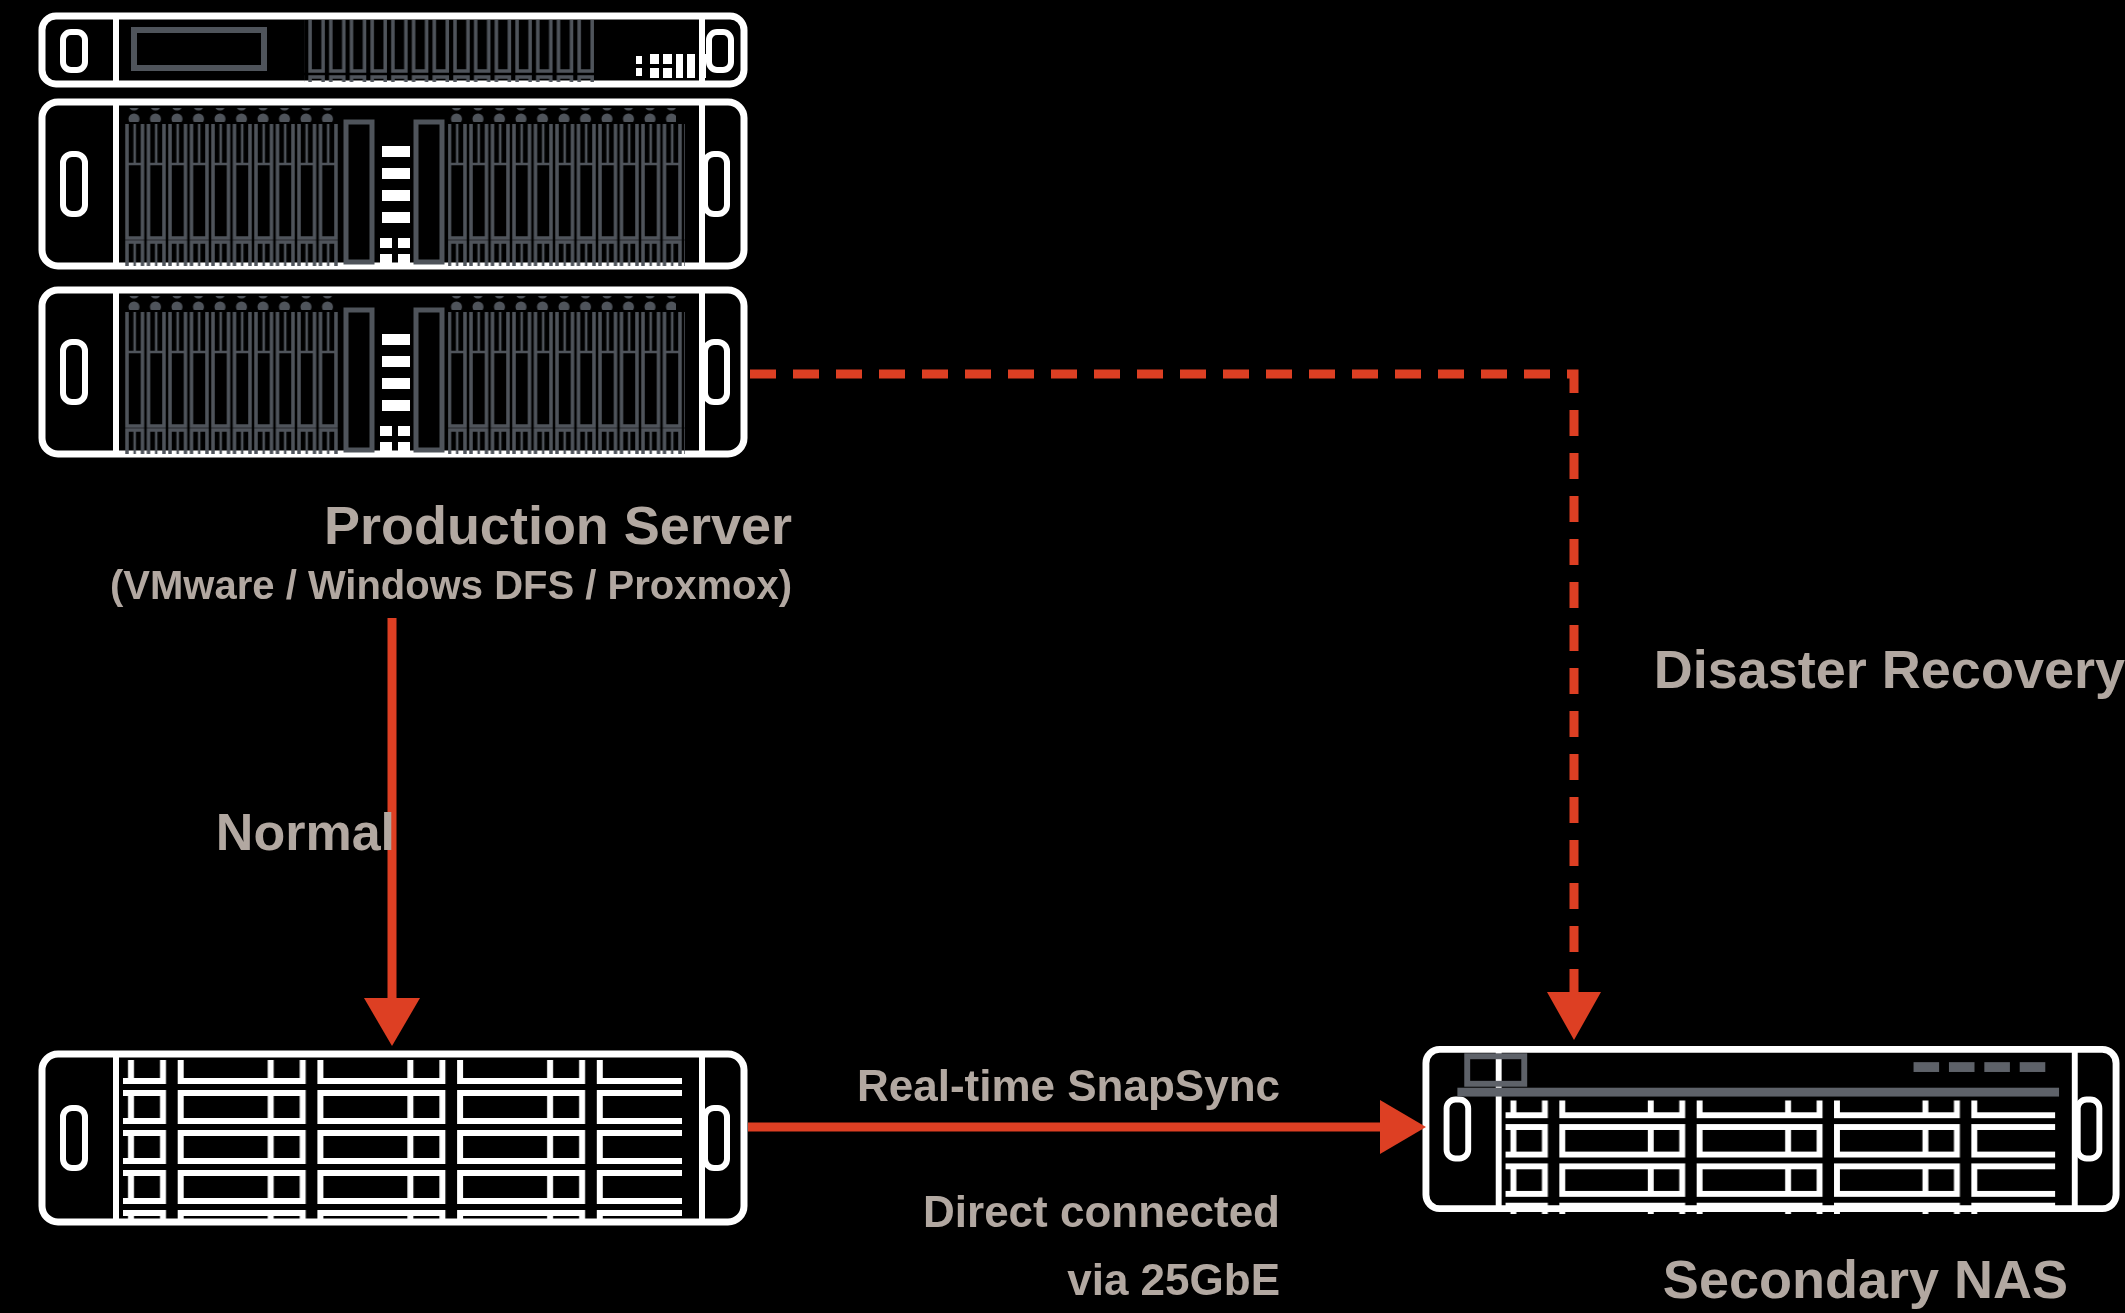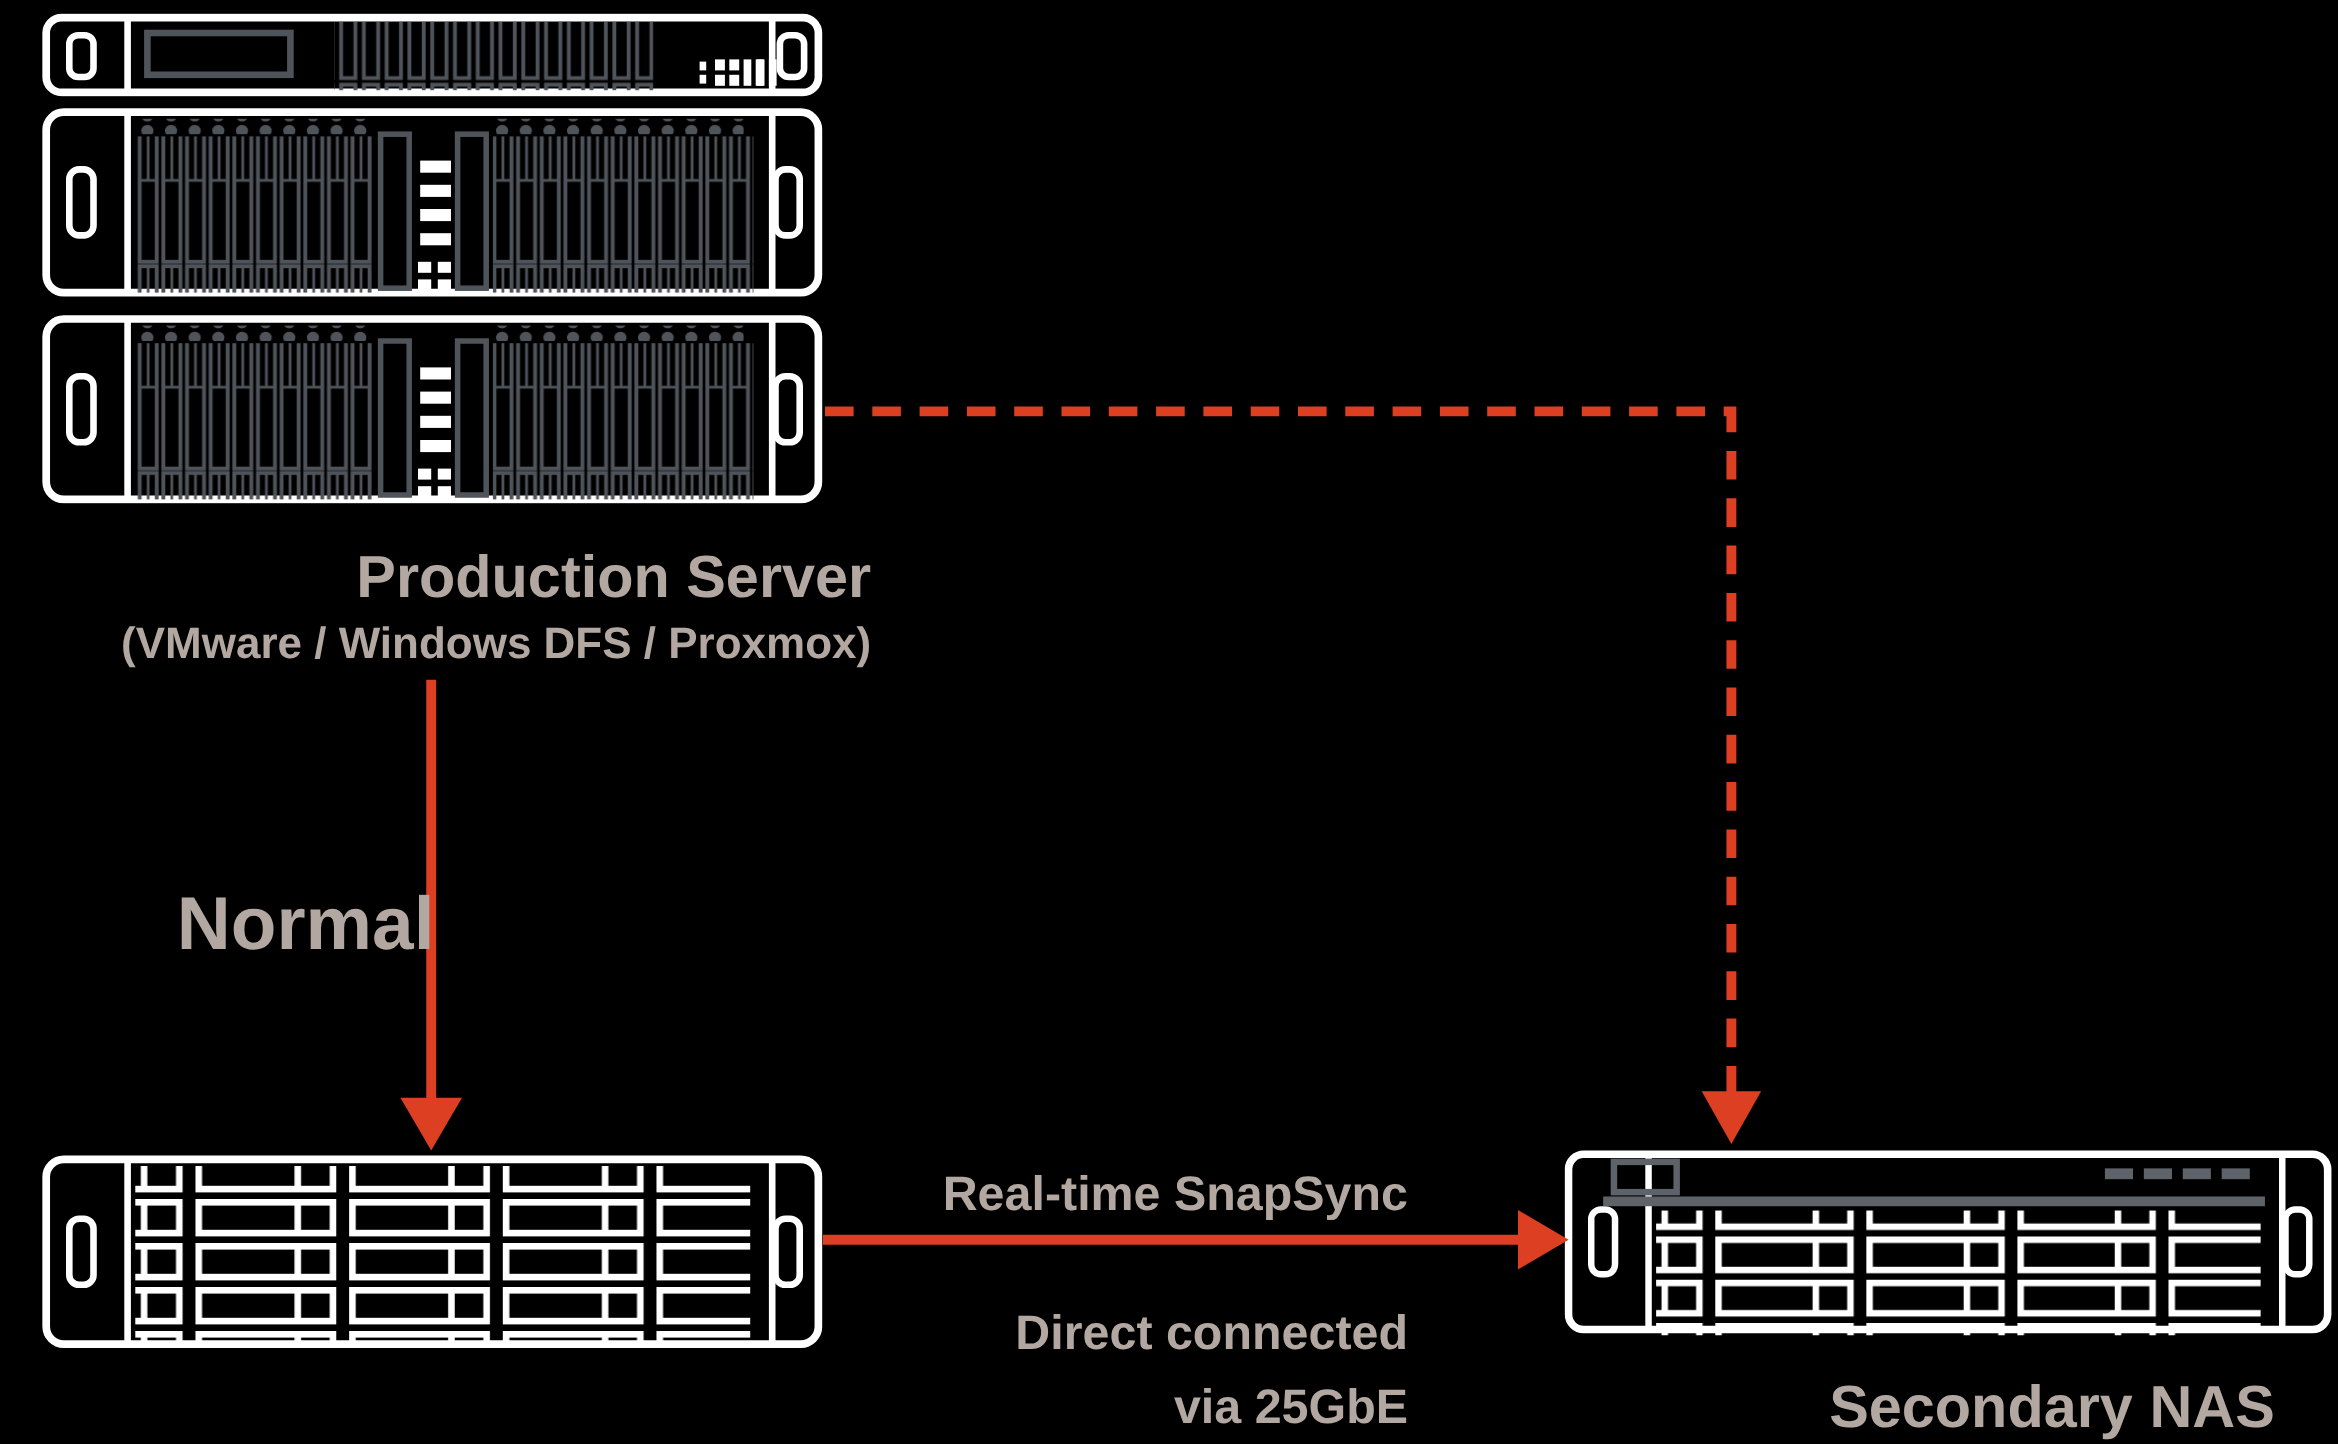--- a/index.html
+++ b/index.html
@@ -14,21 +14,21 @@
   #stage{
     position:relative;width:2125px;height:1313px;background:var(--background);
     overflow:hidden;font-family:"Liberation Sans","DejaVu Sans",sans-serif;
   }
   .dev{position:absolute;}
   .label{
     position:absolute;color:var(--text);font-weight:700;text-align:right;
     line-height:1.08;white-space:nowrap;
   }
   .t54{font-size:54px;}
-  .t50{font-size:68px;}
+  .t50{font-size:52px;}
   .t44{font-size:44px;margin-top:24px;}
   .t40{font-size:40px;}
   .sub{margin-top:10px;}
   
   .f7{fill:none;stroke:var(--outline);stroke-width:7;}
   .f6{fill:none;stroke:var(--outline);stroke-width:6;}
   .wl{stroke:var(--outline);stroke-width:6;fill:none;}
   .g35{fill:none;stroke:var(--detail);stroke-width:3.5;}
   .g25{stroke:var(--detail);stroke-width:2.5;fill:none;}
   .g5{fill:none;stroke:var(--detail);stroke-width:5;}
@@ -169,20 +169,21 @@
   </svg>
 
   <div class="label" style="left:0;top:496px;width:792px">
     <div class="t54">Production Server</div>
     <div class="t40 sub">(VMware / Windows DFS / Proxmox)</div>
   </div>
 
   <div class="label t50" style="left:125px;top:804px;width:270px">Normal</div>
 
   <div class="label" style="left:1588px;top:640px;width:537px">
+    <div class="t54">Disaster Recovery</div>
   </div>
 
   <div class="label t44" style="left:760px;top:1038px;width:520px">Real-time SnapSync</div>
 
   <div class="label t44" style="left:760px;top:1154px;width:520px;line-height:1.55">
     <div>Direct connected</div>
     <div>via 25GbE</div>
   </div>
 
   <div class="label t54" style="left:1468px;top:1250px;width:600px">Secondary NAS</div>

